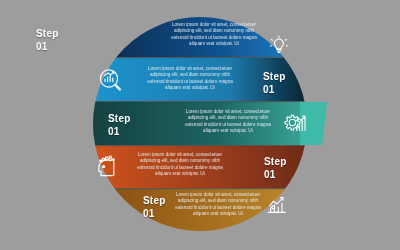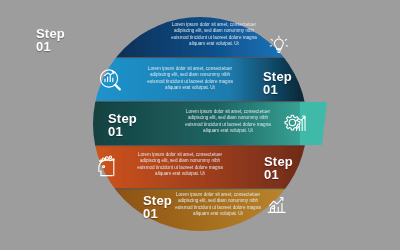--- a/index.html
+++ b/index.html
@@ -5,21 +5,21 @@
   html,body{margin:0;padding:0;}
   body{
     width:400px;height:250px;overflow:hidden;
     background:#9d9d9d;
     font-family:"Liberation Sans",sans-serif;
     position:relative;
   }
   #stage{position:absolute;inset:0;width:400px;height:250px;}
   .band-text{position:absolute;color:#ffffff;}
   .step-label{
-    font-weight:bold;font-size:13px;line-height:12.5px;
+    font-weight:bold;font-size:10px;line-height:12.5px;
     letter-spacing:.2px;color:#ffffff;
     text-shadow:0 1px 1px rgba(0,0,0,.35);
   }
   .body-text{
     font-size:4.6px;line-height:6.4px;
     color:#e9eef2;text-align:center;
     opacity:.93;
   }
 </style>
 </head>

